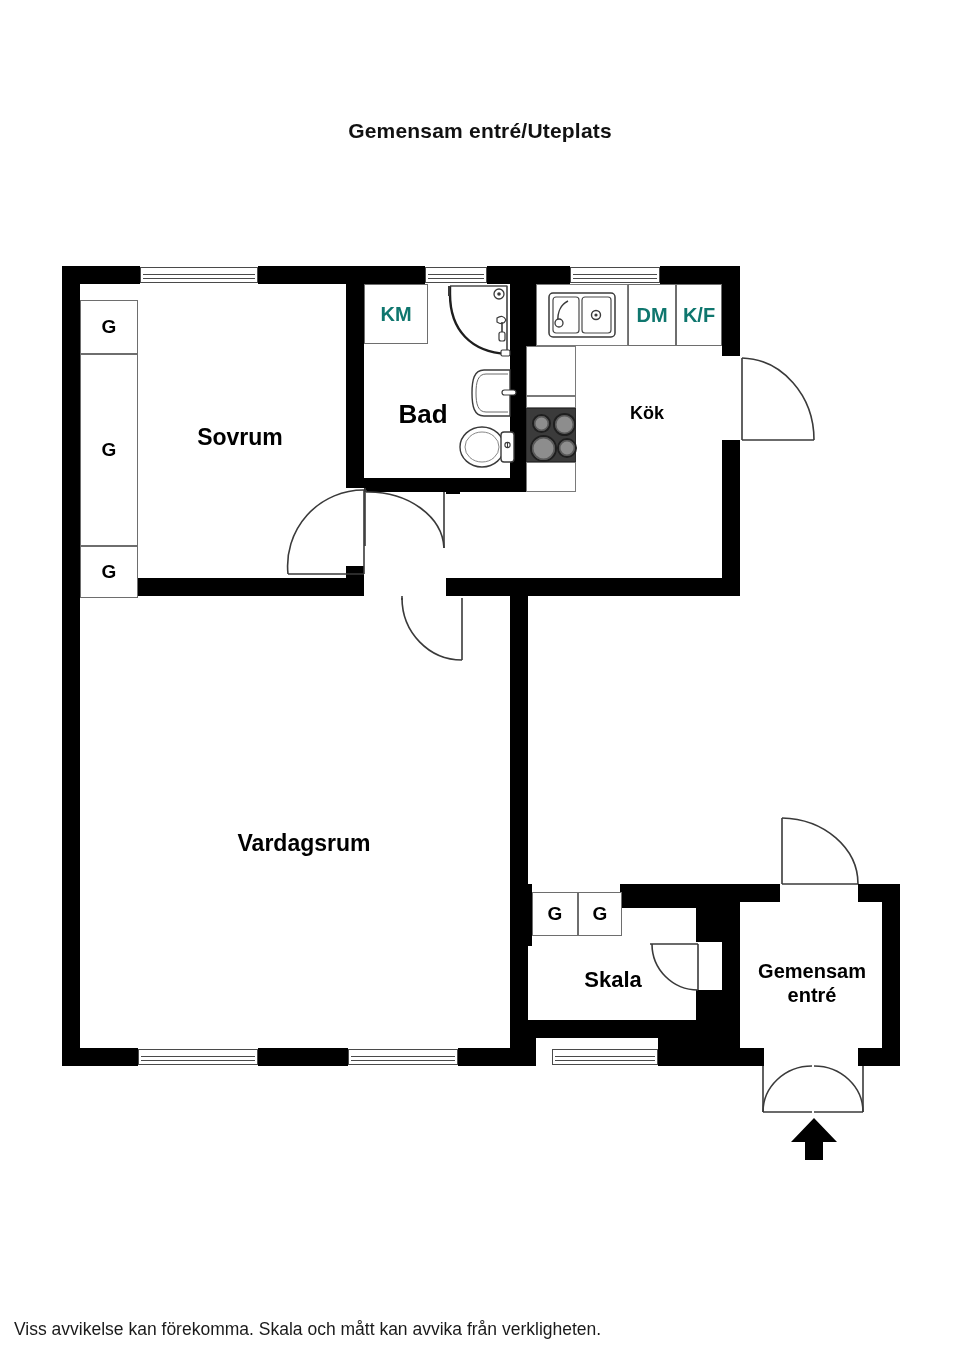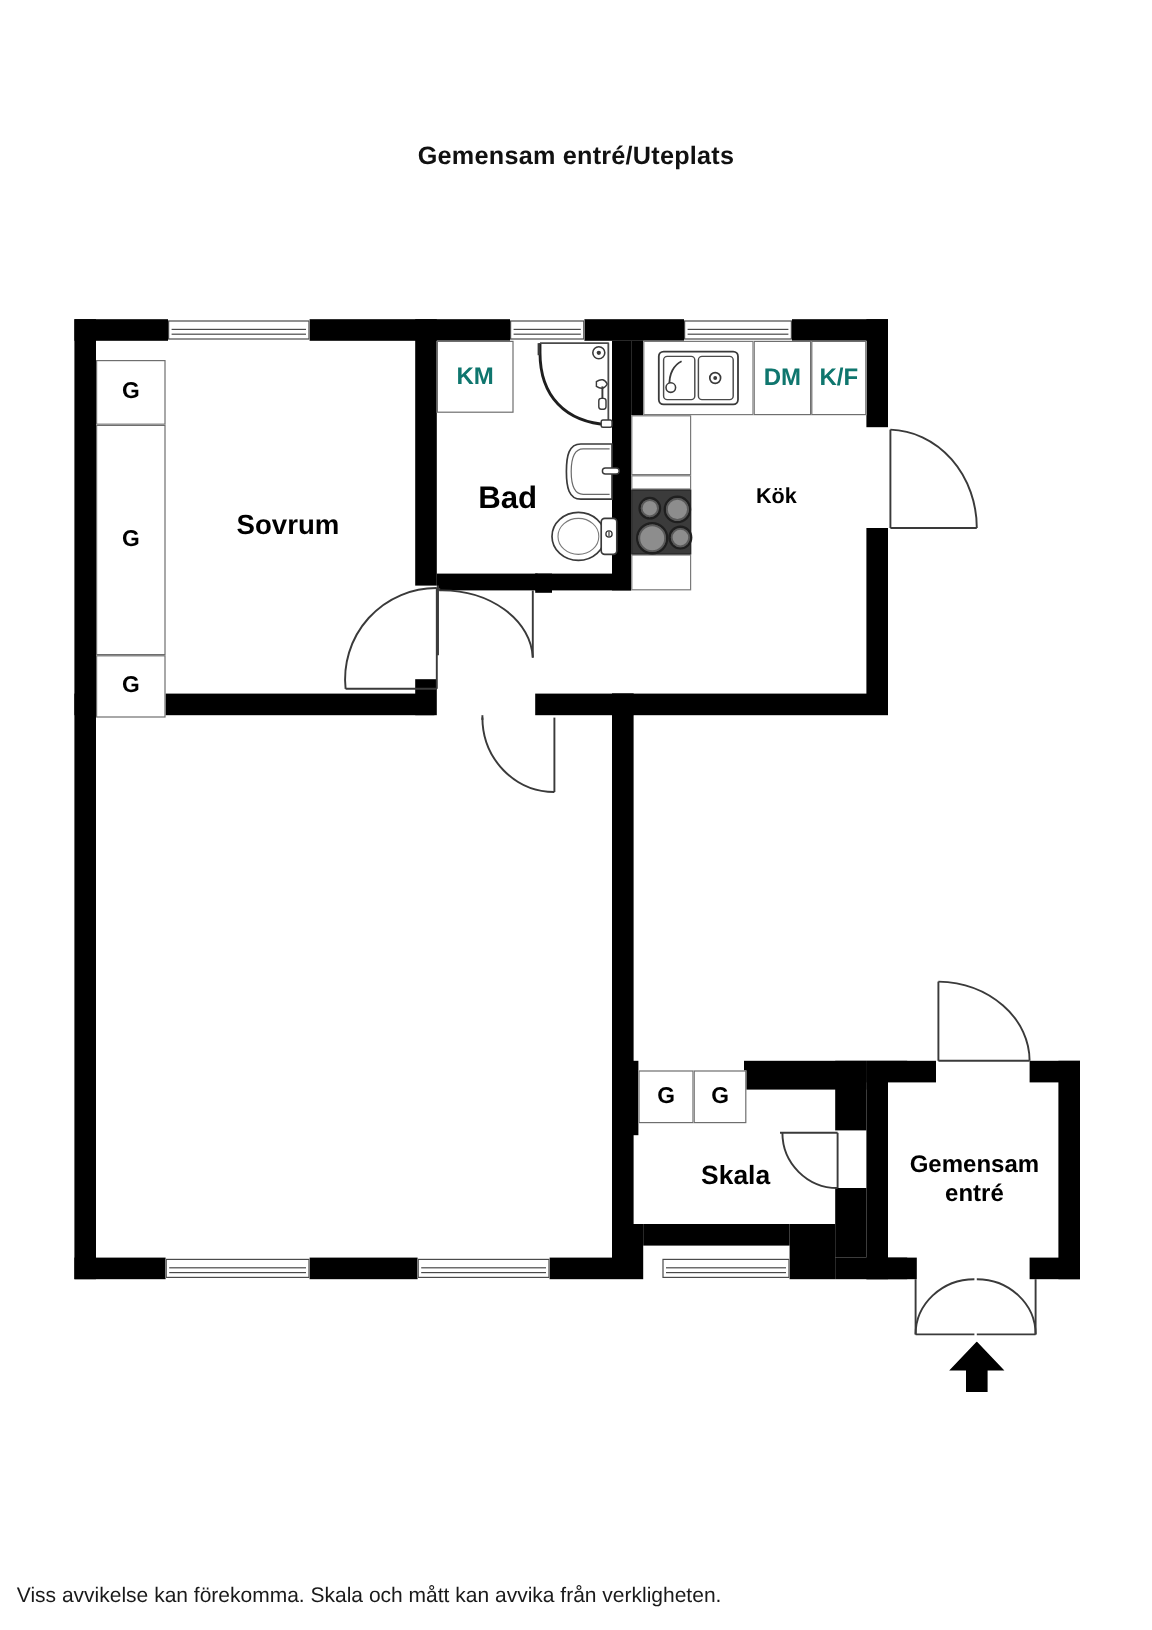--- a/index.html
+++ b/index.html
@@ -265,20 +265,21 @@
       <polygon points="24,0 47,24 33,24 33,42 15,42 15,24 1,24" fill="#000000"></polygon>
     </svg>
   </div>
 
   <div class="room-label" style="left:160px;top:424px;width:160px;font-size:23px;text-align:center;">Sovrum</div>
 
   <div class="room-label" style="left:368px;top:388px;width:110px;font-size:26px;margin-top:11px;">Bad</div>
 
   <div class="room-label" style="left:592px;top:403px;width:110px;font-size:18px;">Kök</div>
 
+  <div class="room-label" style="left:180px;top:830px;width:248px;font-size:23px;">Vardagsrum</div>
 
   <div class="room-label" style="left:560px;top:967px;width:106px;font-size:22px;">Skala</div>
 
   <div class="room-label two-line" style="left:744px;top:960px;width:136px;font-size:20px;">
     <span>Gemensam</span><br>
     <span>entré</span>
   </div>
 
 </div>
 

